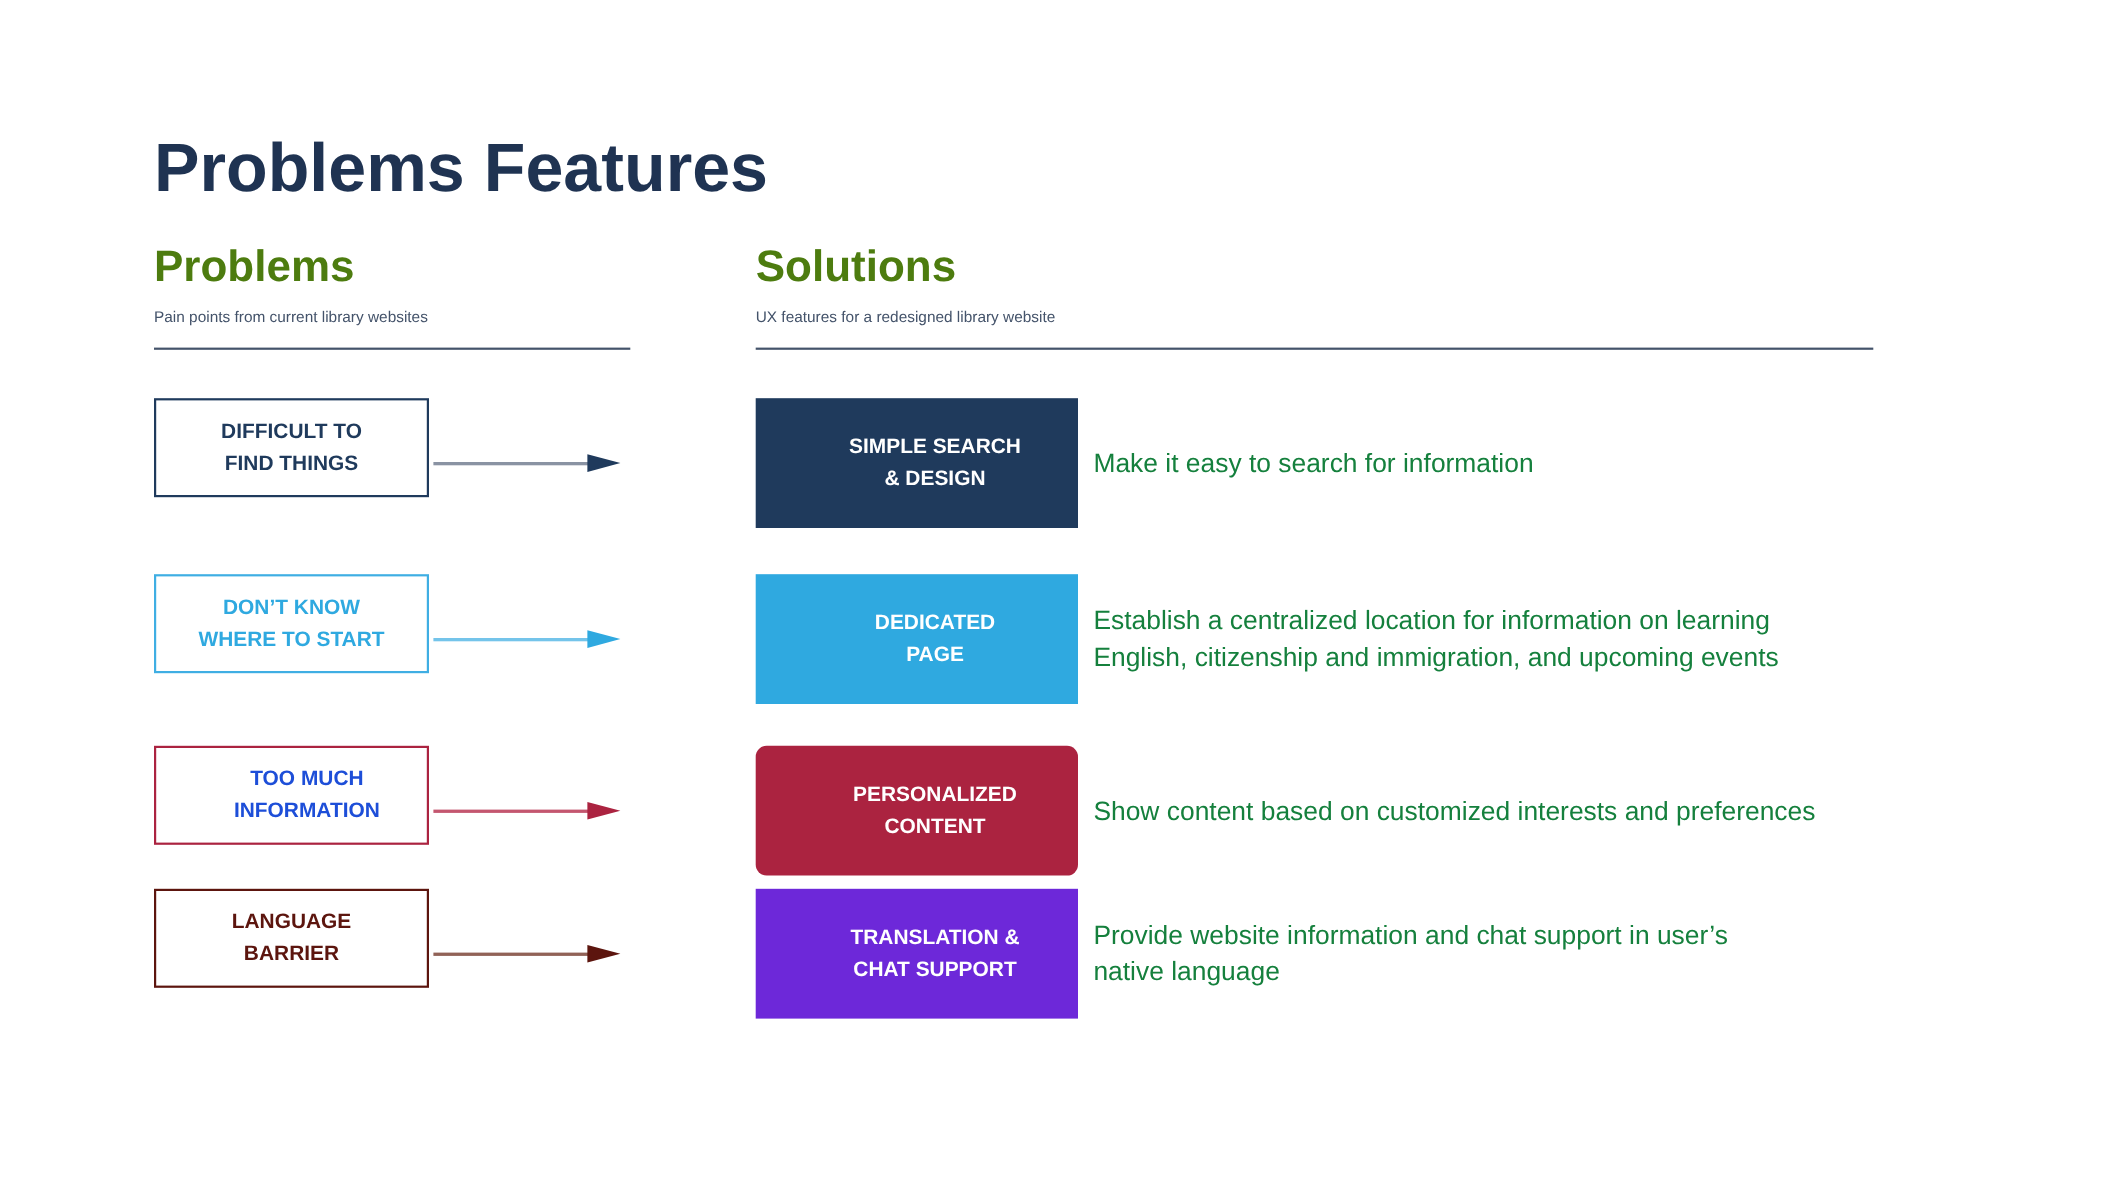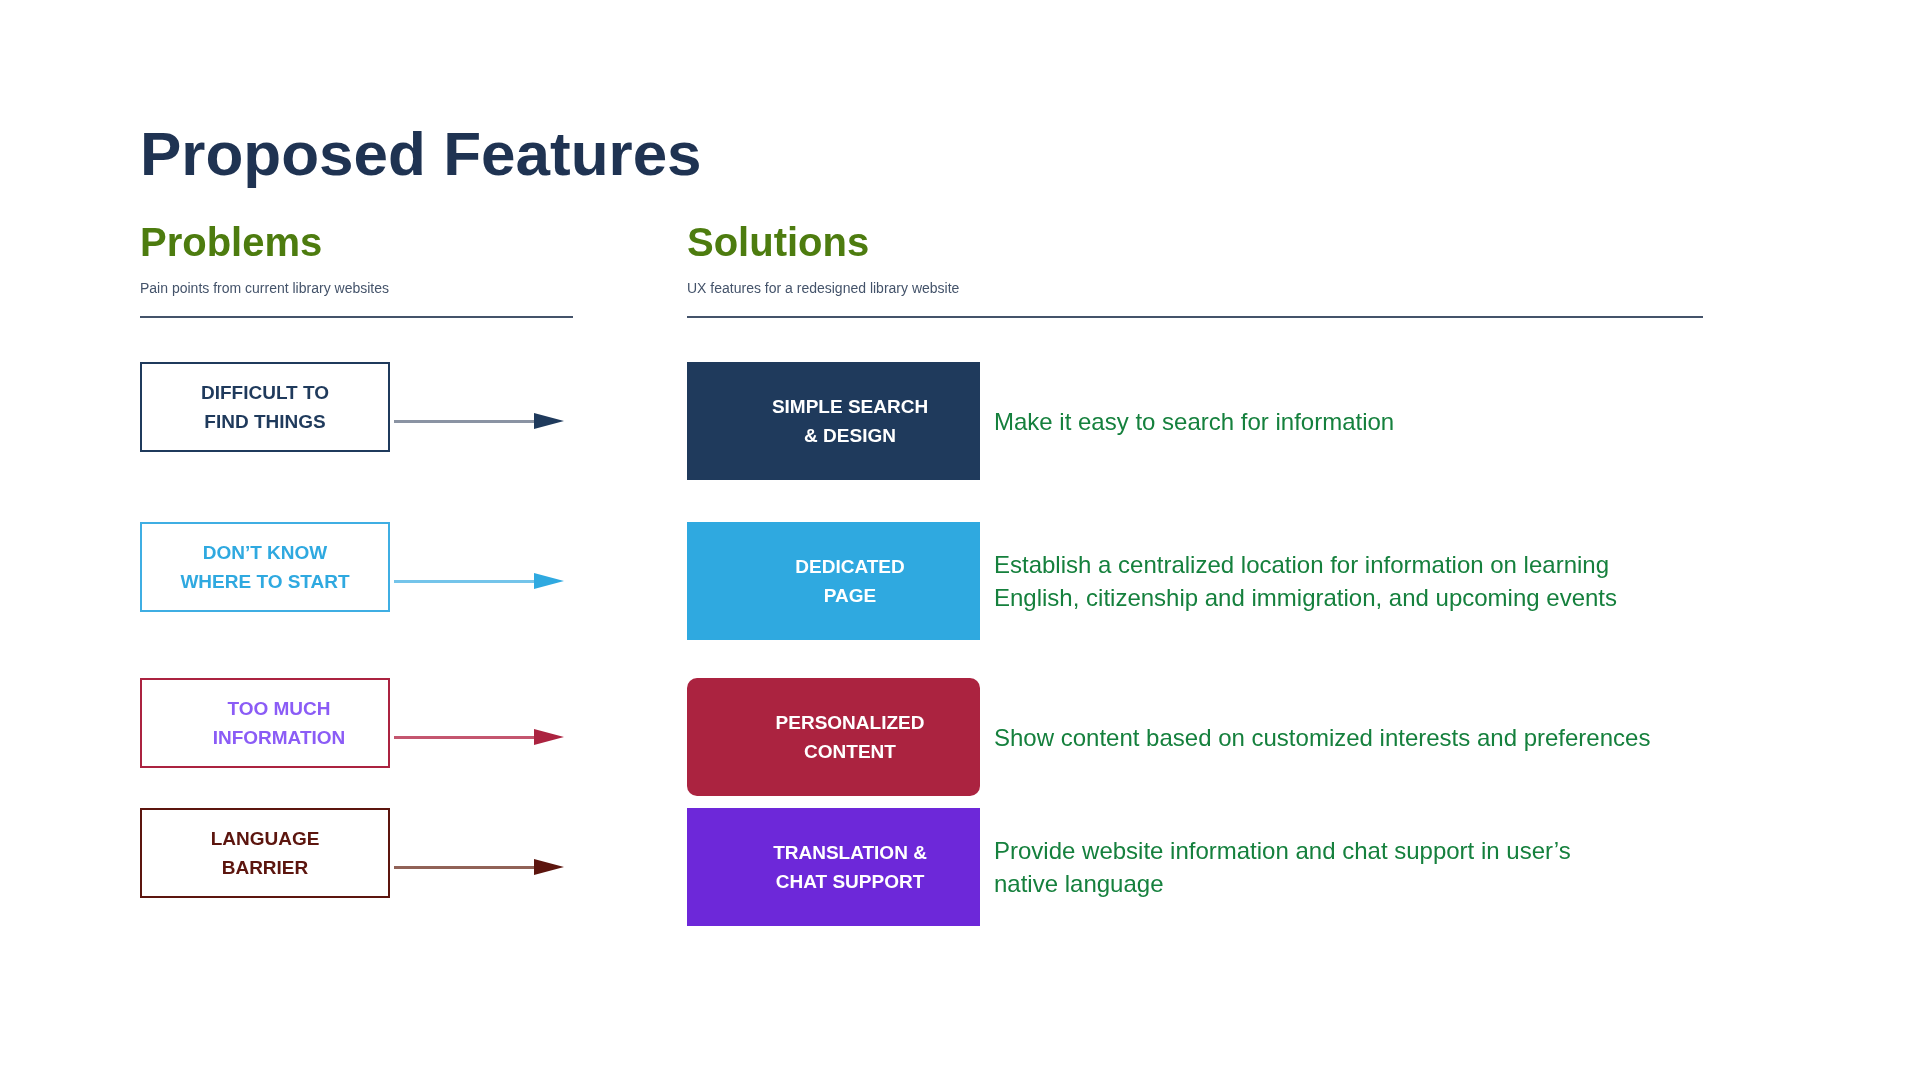--- a/index.html
+++ b/index.html
@@ -61,36 +61,36 @@
   .row-0 .problem-box{border-color:#1F3A5C;color:#1F3A5C;}
   .row-0 .solution-box{background:#1F3A5C;}
   .row-0 .arrow-line{background:#8A93A3;}
   .row-0 .arrow-head{border-left-color:#1F3A5C;}
 
   .row-1 .problem-box{border-color:#3FAEE3;color:#2FA9E0;}
   .row-1 .solution-box{background:#2FA9E0;}
   .row-1 .arrow-line{background:#74C4EA;}
   .row-1 .arrow-head{border-left-color:#2FA9E0;}
 
-  .row-2 .problem-box{border-color:#AB2340;color:#8b5cf6;padding-left:28px;}
+  .row-2 .problem-box{border-color:#AB2340;color:#1d4ed8;padding-left:28px;}
   .row-2 .solution-box{background:#AB2340;border-radius:10px;}
   .row-2 .arrow-line{background:#C4566F;}
   .row-2 .arrow-head{border-left-color:#AB2340;}
 
   .row-3 .problem-box{border-color:#5C150E;color:#5C150E;}
   .row-3 .solution-box{background:#6d28d9;}
   .row-3 .arrow-line{background:#916257;}
   .row-3 .arrow-head{border-left-color:#5C150E;}
 </style>
 </head>
 <body>
 
 <div class="stage">
 
-  <h1 class="slide-title">Proposed Features</h1>
+  <h1 class="slide-title">Problems Features</h1>
 
   <div class="col-heading heading-problems">Problems</div>
   <div class="col-subtitle subtitle-problems">Pain points from current library websites</div>
   <div class="col-rule rule-problems"></div>
 
   <div class="col-heading heading-solutions">Solutions</div>
   <div class="col-subtitle subtitle-solutions">UX features for a redesigned library website</div>
   <div class="col-rule rule-solutions"></div>
 
   <div class="row row-0">

